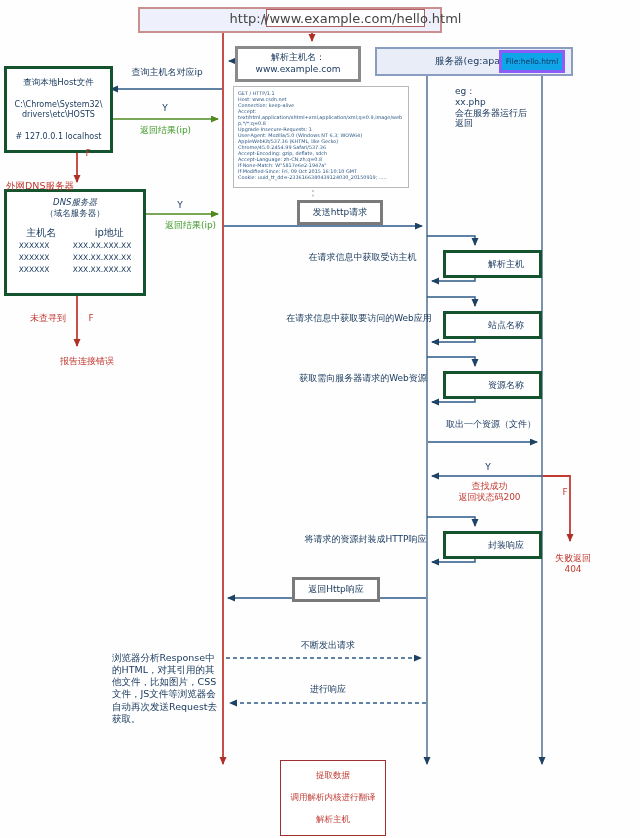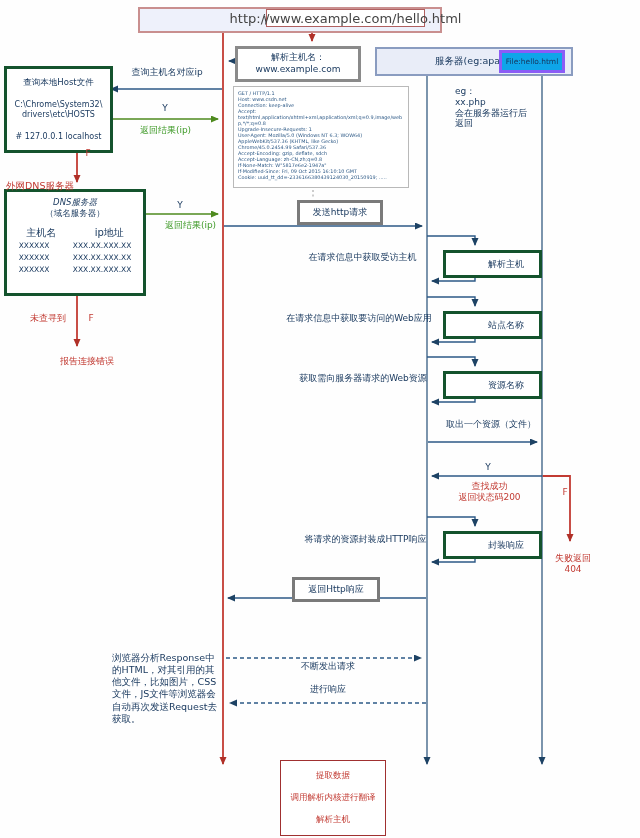--- a/index.html
+++ b/index.html
@@ -230,18 +230,18 @@
   <div class="lbl small" style="left:468px;top:462px;width:40px;">Y</div>
   <div class="lbl small red" style="left:437px;top:481px;width:105px;">
     <div>查找成功</div>
     <div>返回状态码200</div>
   </div>
   <div class="lbl small red" style="left:558px;top:487px;width:14px;">F</div>
   <div class="lbl small red" style="left:548px;top:553px;width:50px;">失败返回404</div>
 
   <div class="lbl small" style="left:273px;top:534px;width:185px;">将请求的资源封装成HTTP响应</div>
 
-  <div class="lbl small" style="left:268px;top:640px;width:120px;margin-top:21px;">不断发出请求</div>
+  <div class="lbl small" style="left:268px;top:640px;width:120px;">不断发出请求</div>
   <div class="lbl small" style="left:283px;top:684px;width:90px;">进行响应</div>
 
   <div class="lbl" style="left:112px;top:652px;width:108px;font-size:9.5px;line-height:1.28;text-align:left;">浏览器分析Response中的HTML，对其引用的其他文件，比如图片，CSS文件，JS文件等浏览器会自动再次发送Request去获取。</div>
 
 </div>
 
 </body></html>

